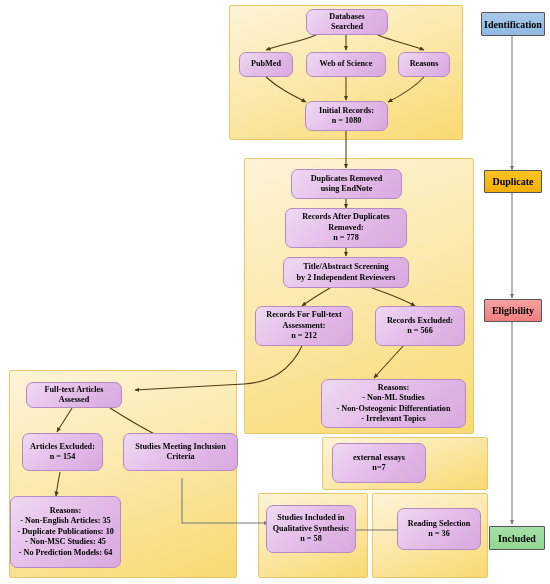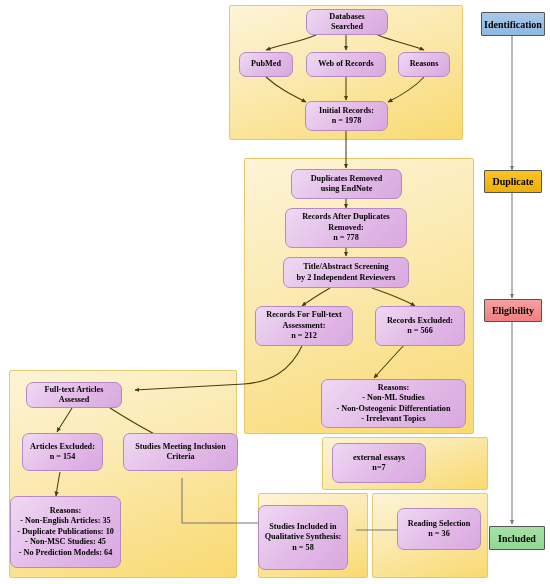--- a/index.html
+++ b/index.html
@@ -146,26 +146,26 @@
       <path d="M512,192 L512,298" marker-end="url(#ahg)"></path>
       <path d="M512,322 L512,524" marker-end="url(#ahg)"></path>
     </g>
   </svg>
 
   <div class="node" style="left:306px; top:9px; width:82px; height:26px;">Databases
 Searched</div>
 
   <div class="node" style="left:239px; top:52px; width:54px; height:25px;">PubMed</div>
 
-  <div class="node" style="left:306px; top:52px; width:80px; height:25px;">Web of Records</div>
+  <div class="node" style="left:306px; top:52px; width:80px; height:25px;">Web of Science</div>
 
   <div class="node" style="left:398px; top:52px; width:52px; height:25px;">Reasons</div>
 
   <div class="node" style="left:305px; top:101px; width:83px; height:30px;">Initial Records:
-n = 1978</div>
+n = 1080</div>
 
   <div class="node" style="left:291px; top:169px; width:111px; height:30px;">Duplicates Removed
 using EndNote</div>
 
   <div class="node" style="left:285px; top:208px; width:122px; height:40px;">Records After Duplicates
 Removed:
 n = 778</div>
 
   <div class="node" style="left:283px; top:257px; width:126px; height:31px;">Title/Abstract Screening
 by 2 Independent Reviewers</div>
@@ -193,21 +193,21 @@
 - Duplicate Publications: 10
 - Non-MSC Studies: 45
 - No Prediction Models: 64</div>
 
   <div class="node" style="left:123px; top:419px; width:115px; height:38px;margin-top:14px;">Studies Meeting Inclusion
 Criteria</div>
 
   <div class="node" style="left:332px; top:443px; width:94px; height:40px;">external essays
 n=7</div>
 
-  <div class="node" style="left:258px; top:505px; width:90px; height:65px;">Studies Included in
+  <div class="node" style="left:266px; top:505px; width:90px; height:48px;">Studies Included in
 Qualitative Synthesis:
 n = 58</div>
 
   <div class="node" style="left:397px; top:508px; width:84px; height:42px;">Reading Selection
 n = 36</div>
 
   <div class="stage stage-identification" style="left:481px; top:12px; width:64px; height:24px;">Identification</div>
 
   <div class="stage stage-screening" style="left:484px; top:170px; width:58px; height:23px;">Duplicate</div>
 

